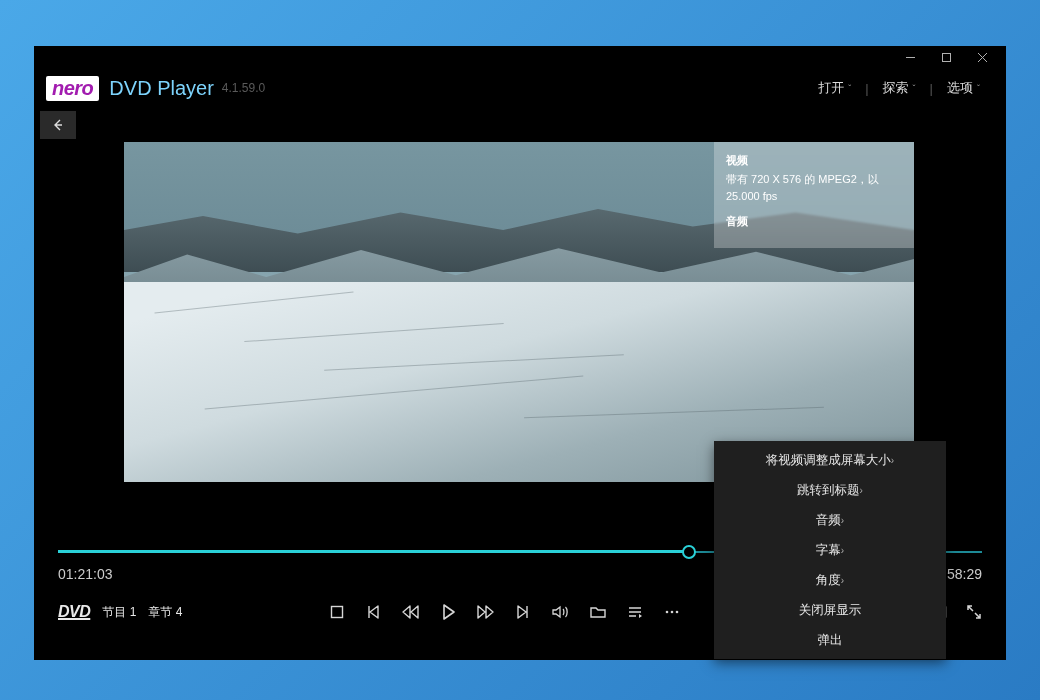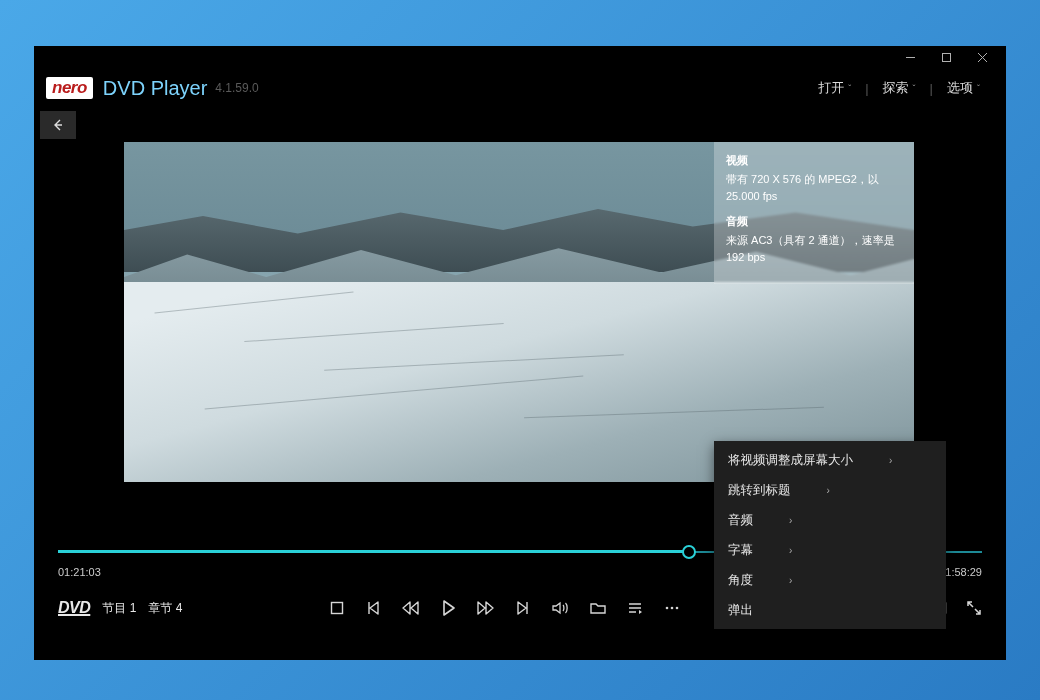--- a/index.html
+++ b/index.html
@@ -1,21 +1,21 @@
 <!DOCTYPE html>
 <html><head>
 <meta charset="utf-8">
 <style>
 * { margin: 0; padding: 0; box-sizing: border-box; font-family: "Microsoft YaHei", "Segoe UI", Arial, sans-serif; }
 body { width: 1040px; height: 700px; background: linear-gradient(135deg, #4aa8e8, #2a7bc4); overflow: hidden; position: relative; }
 .window { position: absolute; left: 34px; top: 46px; width: 972px; height: 614px; background: #000; }
 .titlebar { height: 22px; display: flex; justify-content: flex-end; align-items: center; padding: 0 6px; }
 .titlebar .wbtn { width: 36px; height: 22px; display: flex; align-items: center; justify-content: center; color: #b0b0b0; font-size: 12px; }
 .header { height: 40px; display: flex; align-items: center; padding: 0 12px; }
-.brand-box { background: #fff; color: #b91c1c; font-weight: 700; font-style: italic; font-size: 17px; padding: 1px 6px; border-radius: 2px; letter-spacing: -0.5px; }
+.brand-box { background: #fff; color: #a21caf; font-weight: 700; font-style: italic; font-size: 20px; padding: 1px 6px; border-radius: 2px; letter-spacing: -0.5px; }
 .app-title { color: #7dd3fc; font-size: 20px; font-weight: 400; margin-left: 10px; }
 .app-ver { color: #5a5a5a; font-size: 12px; margin-left: 8px; }
 .header-spacer { flex: 1; }
 .menu { display: flex; align-items: center; gap: 0; color: #ddd; font-size: 13px; }
 .menu-item { padding: 0 14px; display: flex; align-items: center; gap: 4px; cursor: pointer; }
 .menu-sep { color: #555; }
 .chev { font-size: 9px; color: #999; }
 .backrow { height: 34px; display: flex; align-items: center; }
 .back-btn { width: 36px; height: 28px; background: #2a2a2a; display: flex; align-items: center; justify-content: center; margin-left: 6px; color: #ddd; }
 .video-area { position: relative; width: 100%; height: 380px; }
@@ -23,27 +23,27 @@
 .sky { position: absolute; top: 0; left: 0; right: 0; height: 100px; background: linear-gradient(180deg, #7796a0, #6d8c97); }
 .ridge { position: absolute; left: 0; right: 0; background: rgba(60, 72, 78, 0.55); }
 .r1 { top: 60px; height: 70px; clip-path: polygon(0 100%, 0 40%, 10% 20%, 22% 45%, 35% 15%, 48% 40%, 60% 10%, 72% 35%, 85% 15%, 100% 40%, 100% 100%); background: linear-gradient(180deg,#5b6c72,#3e4d53); }
 .r2 { top: 90px; height: 90px; clip-path: polygon(0 100%, 0 50%, 8% 25%, 18% 50%, 30% 20%, 42% 48%, 55% 18%, 68% 45%, 80% 22%, 92% 48%, 100% 30%, 100% 100%); background: linear-gradient(180deg,#8ca0a7,#6a7f86); }
 .snow { position: absolute; top: 140px; left: 0; right: 0; bottom: 0; background: linear-gradient(165deg, #e4ecef 10%, #cfdbdf 40%, #9db0b6 70%, #7c9299 100%); }
 .sn-line { position: absolute; height: 1px; background: rgba(80,95,100,0.35); }
 .info-panel { position: absolute; right: 0; top: 0; width: 200px; background: rgba(255,255,255,0.28); backdrop-filter: blur(1px); padding: 10px 12px; color: #fff; font-size: 11px; line-height: 1.55; }
 .info-panel .hdr { font-weight: 600; margin-bottom: 2px; }
 .info-panel .blk { margin-bottom: 8px; }
 .ctx-menu { position: absolute; left: 680px; top: 395px; width: 232px; background: #1f1f1f; padding: 4px 0; font-size: 12.5px; color: #e8e8e8; box-shadow: 0 4px 12px rgba(0,0,0,0.5); z-index: 5; }
-.ctx-item { height: 30px; display: flex; align-items: center; justify-content: flex-start; padding: 0 14px; cursor: pointer; gap: 36px; }
+.ctx-item { height: 30px; display: flex; align-items: center; justify-content: center; padding: 0 14px; cursor: pointer; }
 .ctx-arrow { font-size: 10px; color: #aaa; }
 .seek-row { position: relative; height: 20px; margin: 20px 24px 0 24px; }
 .seek-track { position: absolute; top: 9px; left: 0; right: 0; height: 1.5px; background: #1d8a96; }
 .seek-fill { position: absolute; top: 8px; left: 0; height: 3px; background: #2ad1d8; }
 .seek-knob { position: absolute; top: 3px; width: 14px; height: 14px; border-radius: 50%; background: #000; border: 2.5px solid #2ad1d8; transform: translateX(-50%); }
-.time-row { display: flex; justify-content: space-between; padding: 4px 24px 0 24px; color: #ccc; font-size: 11px; }
+.time-row { display: flex; justify-content: space-between; padding: 4px 24px 0 24px; color: #ccc; font-size: 14px; }
 .controls { display: flex; align-items: center; height: 60px; padding: 0 24px; color: #e8e8e8; }
 .info-left { display: flex; align-items: center; gap: 12px; font-size: 12px; }
 .dvd-logo { font-weight: 700; font-style: italic; font-size: 16px; letter-spacing: -0.5px; text-decoration: underline; text-decoration-thickness: 1.5px; }
 .ctrl-center { flex: 1; display: flex; justify-content: center; gap: 20px; align-items: center; }
 .ctrl-right { display: flex; gap: 18px; align-items: center; }
 .icon { display: inline-flex; align-items: center; justify-content: center; cursor: pointer; color: #d6d6d6; }
 .rec-dot { width: 12px; height: 12px; border-radius: 50%; background: #e73b2b; }
 svg { display: block; }
 </style>
 </head>
@@ -112,21 +112,20 @@
         <div class="sn-line" style="top:110px;left:80px;width:380px;transform:rotate(-5deg);"></div>
         <div class="sn-line" style="top:130px;left:400px;width:300px;transform:rotate(-2deg);"></div>
       </div>
       <div class="info-panel">
         <div class="blk">
           <div class="hdr">视频</div>
           <div>带有 720 X 576 的 MPEG2，以 25.000 fps</div>
         </div>
         <div class="blk">
           <div class="hdr">音频</div>
-          <div>来源 AC3（具有 2 通道），速率是 192 bps</div>
         </div>
       </div>
     </div>
   </div>
 
   <div class="seek-row">
     <div class="seek-track"></div>
     <div class="seek-fill" style="width:68.3%;"></div>
     <div class="seek-knob" style="left:68.3%;"></div>
   </div>
@@ -242,17 +241,20 @@
       </div>
     <div class="ctx-item">
         <span>字幕</span>
         <span class="ctx-arrow">›</span>
       </div>
     <div class="ctx-item">
         <span>角度</span>
         <span class="ctx-arrow">›</span>
       </div>
     <div class="ctx-item">
+        <span>关闭屏显示</span>
+      </div>
+    <div class="ctx-item">
         <span>弹出</span>
       </div>
   </div>
 
 </div>
 
 </body></html>

